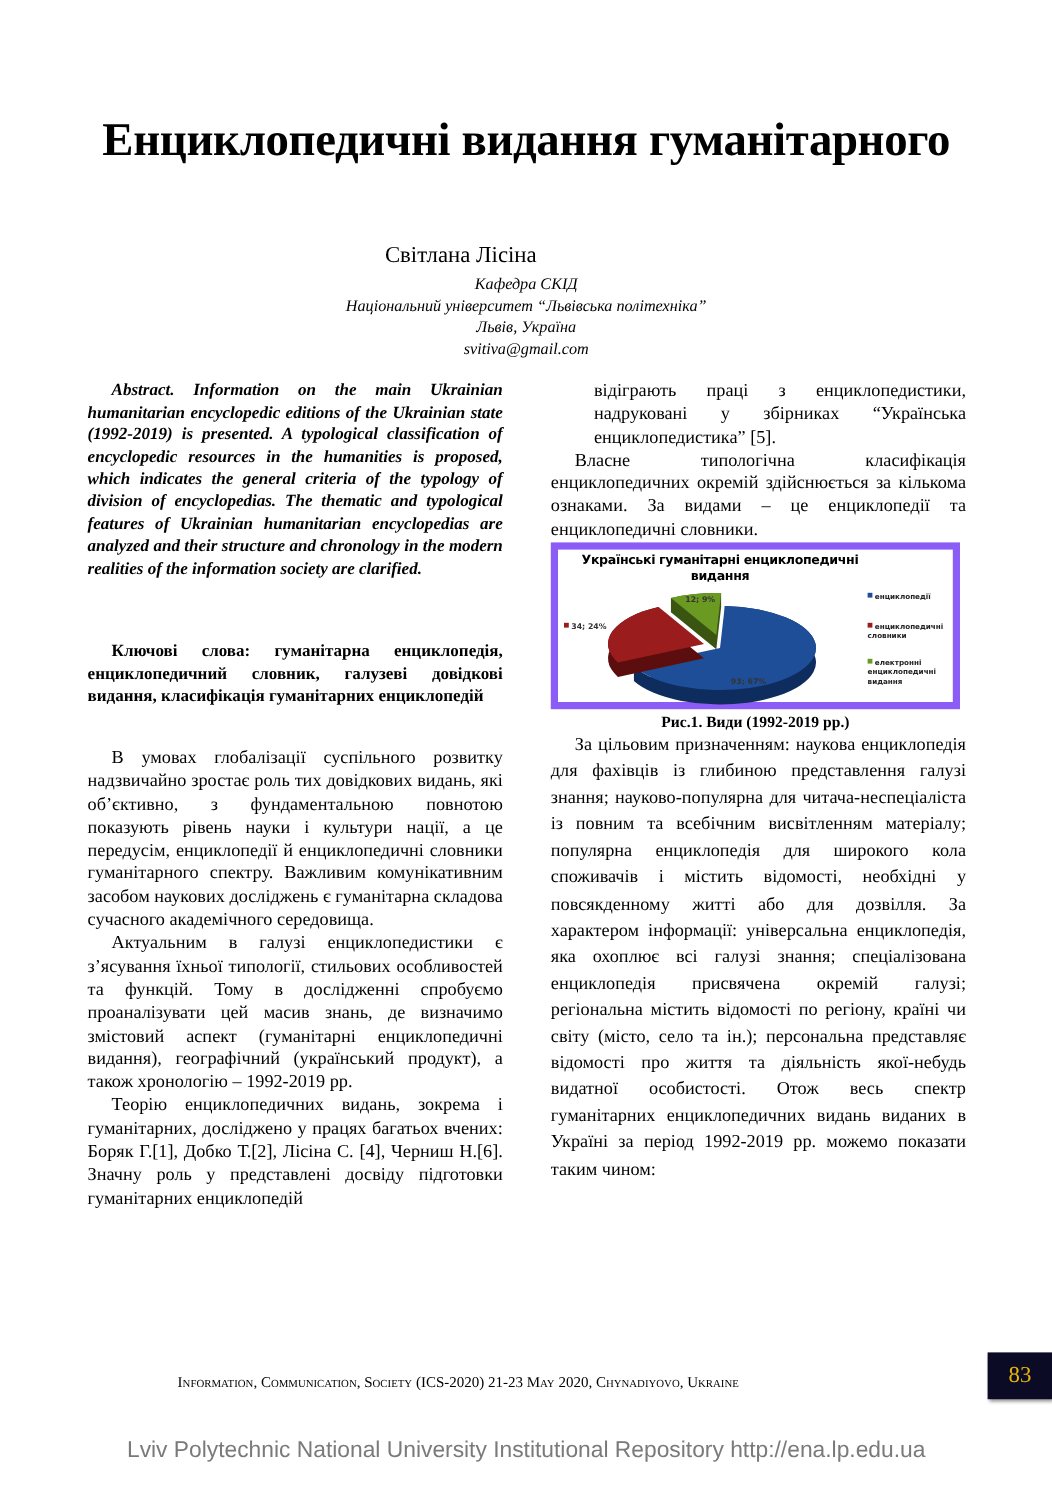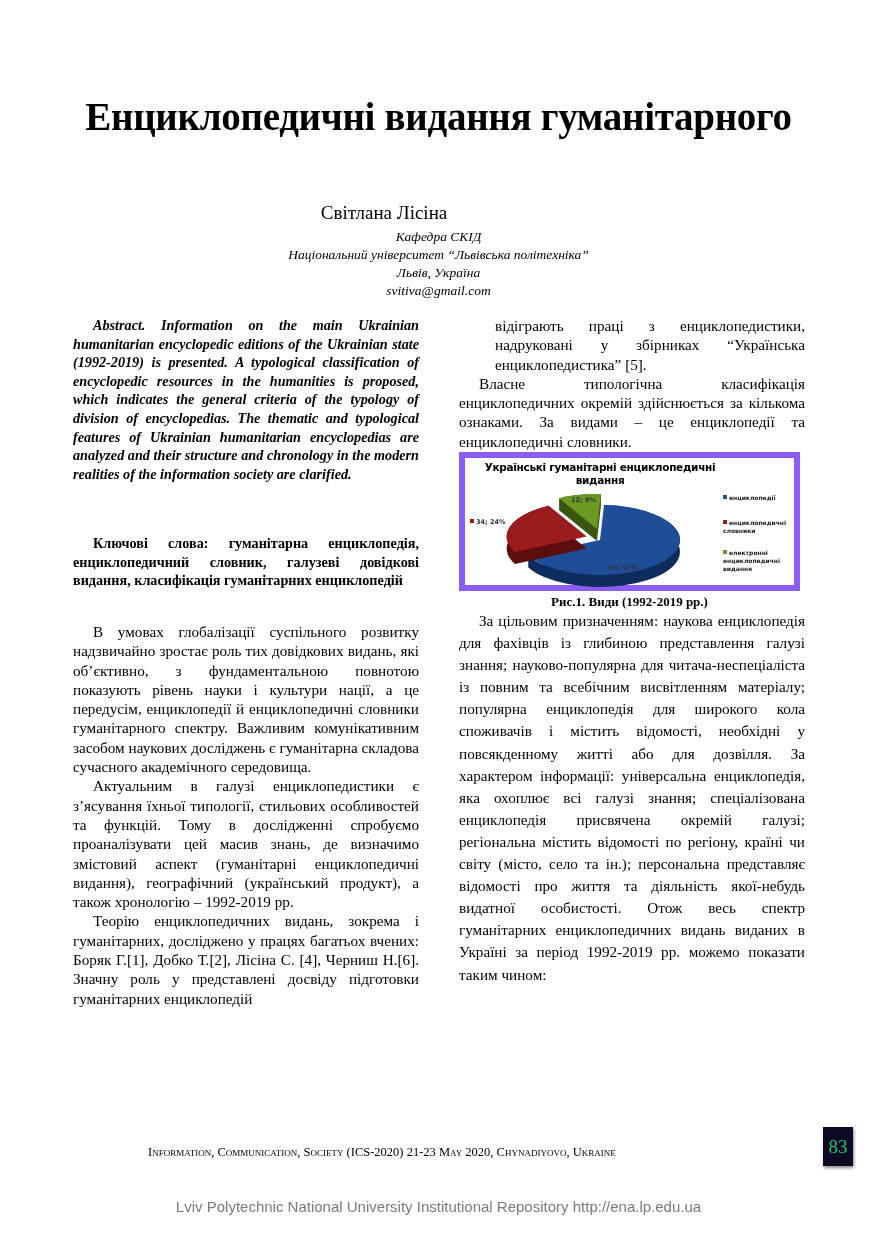--- a/index.html
+++ b/index.html
@@ -95,32 +95,32 @@
     }
     .footer-conf {
       position: absolute; left: 148px; top: 1145px;
       font-size: 12.5px;
       font-variant: small-caps;
       letter-spacing: 0px;
       text-align: right;
     }
     .page-num {
       position: absolute; left: 823px; top: 1127px;
-      width: 30px; height: 39px;
+      width: 54px; height: 39px;
       background: #0b0b26;
-      color: #22c55e;
+      color: #eab308;
       font-size: 19px;
       text-align: center; line-height: 39px;
       box-shadow: 1px 2px 3px rgba(0,0,0,0.45);
     }
     .repo {
       position: absolute; left: 0; width: 877px; top: 1198px;
       text-align: center;
       font-family: "Liberation Sans", sans-serif;
-      font-size: 15px; color: #7a7a7a;
+      font-size: 19px; color: #7a7a7a;
     }
   </style>
 </head>
 <body>
 
 <div class="title">
   <div>Енциклопедичні видання гуманітарного</div>
 </div>
 
 <div class="author">Світлана Лісіна</div>

